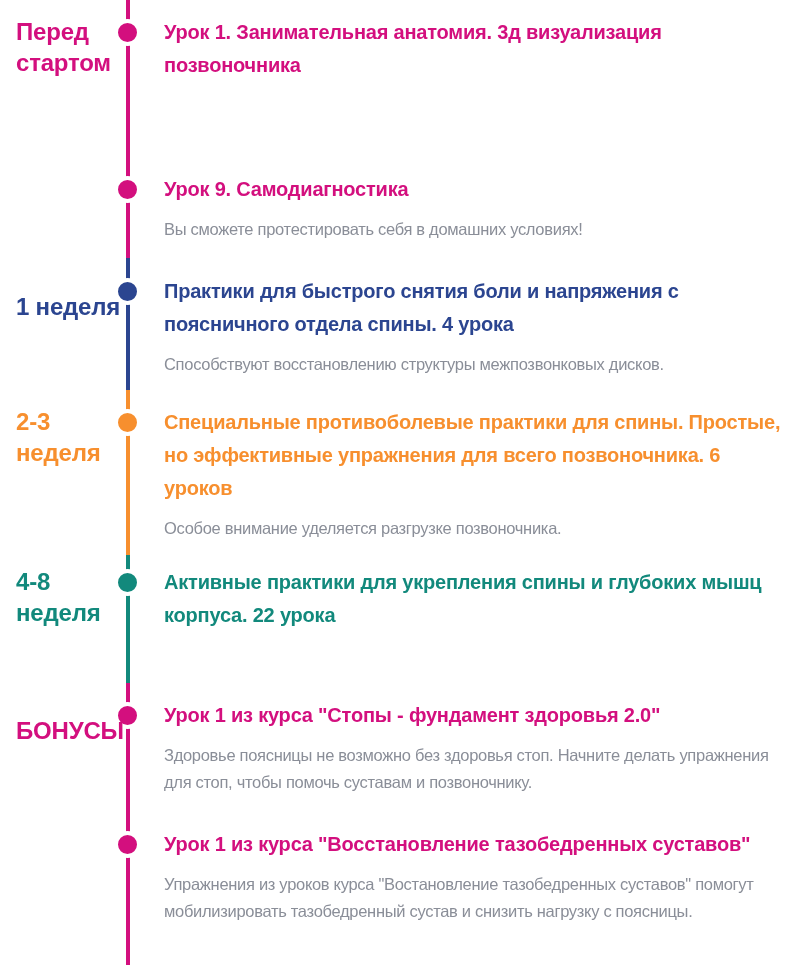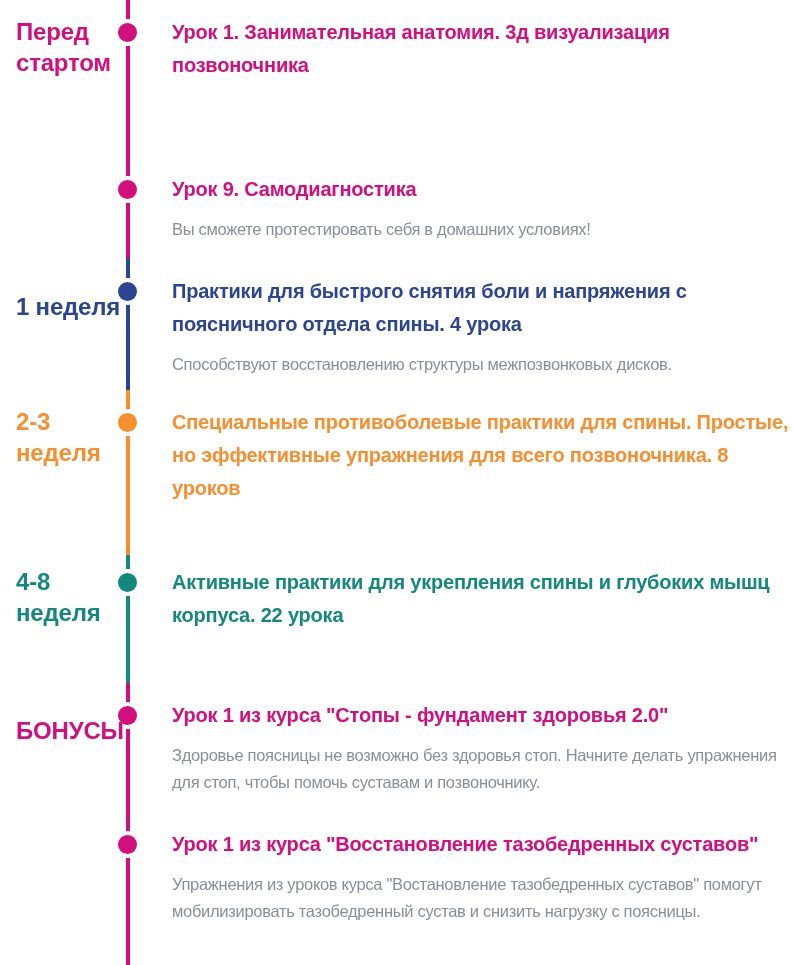--- a/index.html
+++ b/index.html
@@ -46,21 +46,21 @@
   .tl-label{
     position:absolute;
     left:16px;width:100px;
     font-size:24px;font-weight:700;
     line-height:31px;
     letter-spacing:-0.2px;
   }
   .tl-label.nowrap{white-space:nowrap;margin-top:16px;}
   .tl-content{
     position:absolute;
-    left:172px;width:620px;
+    left:164px;width:620px;
   }
   .tl-title{
     margin:0;
     font-size:20px;font-weight:700;
     line-height:33px;
     letter-spacing:-0.2px;
   }
   .tl-desc{
     margin:10px 0 0 0;
     font-size:16.5px;font-weight:400;
@@ -107,21 +107,22 @@
     <div class="tl-label c-navy nowrap">1 неделя</div>
     <div class="tl-content">
       <div class="tl-title c-navy">Практики для быстрого снятия боли и напряжения с поясничного отдела спины. 4 урока</div>
       <p class="tl-desc">Способствуют восстановлению структуры межпозвонковых дисков.</p>
     </div>
   </section>
 
   <section class="tl-section" style="top:406px">
     <div class="tl-label c-orange" style="width:80px">2-3 неделя</div>
     <div class="tl-content">
-      <div class="tl-title c-orange">Специальные противоболевые практики для спины. Простые, но эффективные упражнения для всего позвоночника. 8 уроков</div>
+      <div class="tl-title c-orange">Специальные противоболевые практики для спины. Простые, но эффективные упражнения для всего позвоночника. 6 уроков</div>
+      <p class="tl-desc">Особое внимание уделяется разгрузке позвоночника.</p>
     </div>
   </section>
 
   <section class="tl-section" style="top:566px">
     <div class="tl-label c-teal" style="width:80px">4-8 неделя</div>
     <div class="tl-content">
       <div class="tl-title c-teal">Активные практики для укрепления спины и глубоких мышц корпуса. 22 урока</div>
     </div>
   </section>
 

